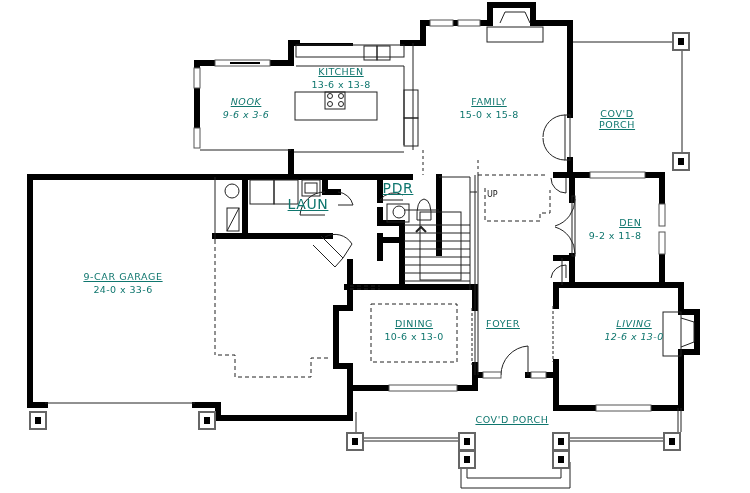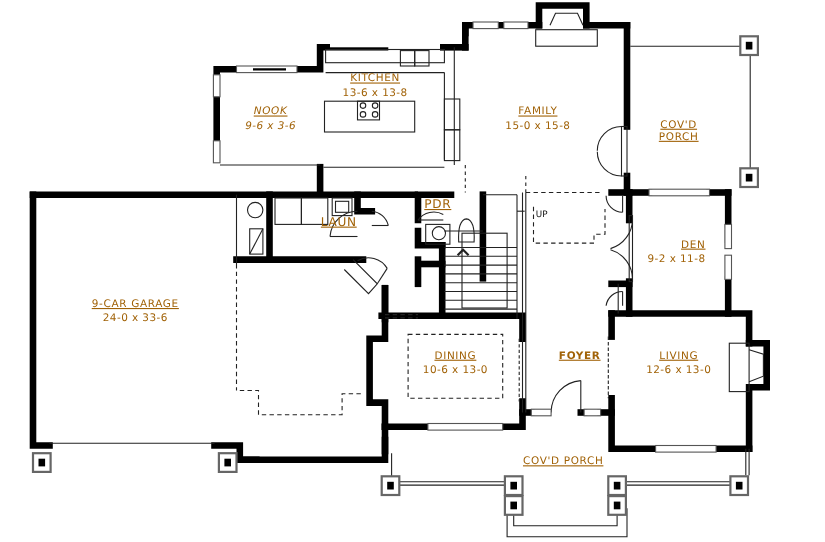--- a/index.html
+++ b/index.html
@@ -1,21 +1,21 @@
 <!DOCTYPE html>
 <html><head>
 <meta charset="utf-8">
 <style>
   html, body { margin:0; padding:0; background:#ffffff; }
   body { width:750px; height:493px; position:relative; overflow:hidden; font-family:"DejaVu Sans", sans-serif; }
   #plan { position:absolute; left:0; top:0; width:750px; height:493px; }
-  .lbl { position:absolute; text-align:center; color:#a16207; font-family:"DejaVu Sans", sans-serif; line-height:1.15; white-space:nowrap; transform:translateX(-50%); }
+  .lbl { position:absolute; text-align:center; color:#0f766e; font-family:"DejaVu Sans", sans-serif; line-height:1.15; white-space:nowrap; transform:translateX(-50%); }
   .lbl .name { display:block; font-size:9.5px; letter-spacing:0.6px; text-decoration:underline; text-underline-offset:1px; }
   .lbl .dim { display:block; font-size:9.5px; letter-spacing:0.4px; margin-top:2px; }
-  .lbl.small .name { font-size:11px; }
+  .lbl.small .name { font-size:14px; }
   .up { position:absolute; font-size:8px; color:#111; }
 </style>
 </head>
 <body>
 
 <svg id="plan" viewBox="0 0 750 493" xmlns="http://www.w3.org/2000/svg">
 
   <g fill="none" stroke="#000" stroke-width="6" stroke-linecap="square" stroke-linejoin="miter">
 
     <polyline points="30,177 30,405 45,405"></polyline>
@@ -283,23 +283,23 @@
   <span class="dim">9-2 x 11-8</span>
 </div>
 <div class="lbl" style="left:123px; top:272px;">
   <span class="name">9-CAR GARAGE</span>
   <span class="dim">24-0 x 33-6</span>
 </div>
 <div class="lbl" style="left:414px; top:319px;">
   <span class="name">DINING</span>
   <span class="dim">10-6 x 13-0</span>
 </div>
-<div class="lbl" style="left:527px; top:319px;font-weight:bold;">
+<div class="lbl" style="left:503px; top:319px;">
   <span class="name">FOYER</span>
 </div>
-<div class="lbl" style="left:617px; top:319px;">
+<div class="lbl" style="left:634px; top:319px;font-style:italic;">
   <span class="name">LIVING</span>
   <span class="dim">12-6 x 13-0</span>
 </div>
 <div class="lbl" style="left:512px; top:415px;">
   <span class="name">COV'D PORCH</span>
 </div>
 <div class="up" style="left:487px; top:190px;">UP</div>
 
 </body></html>

